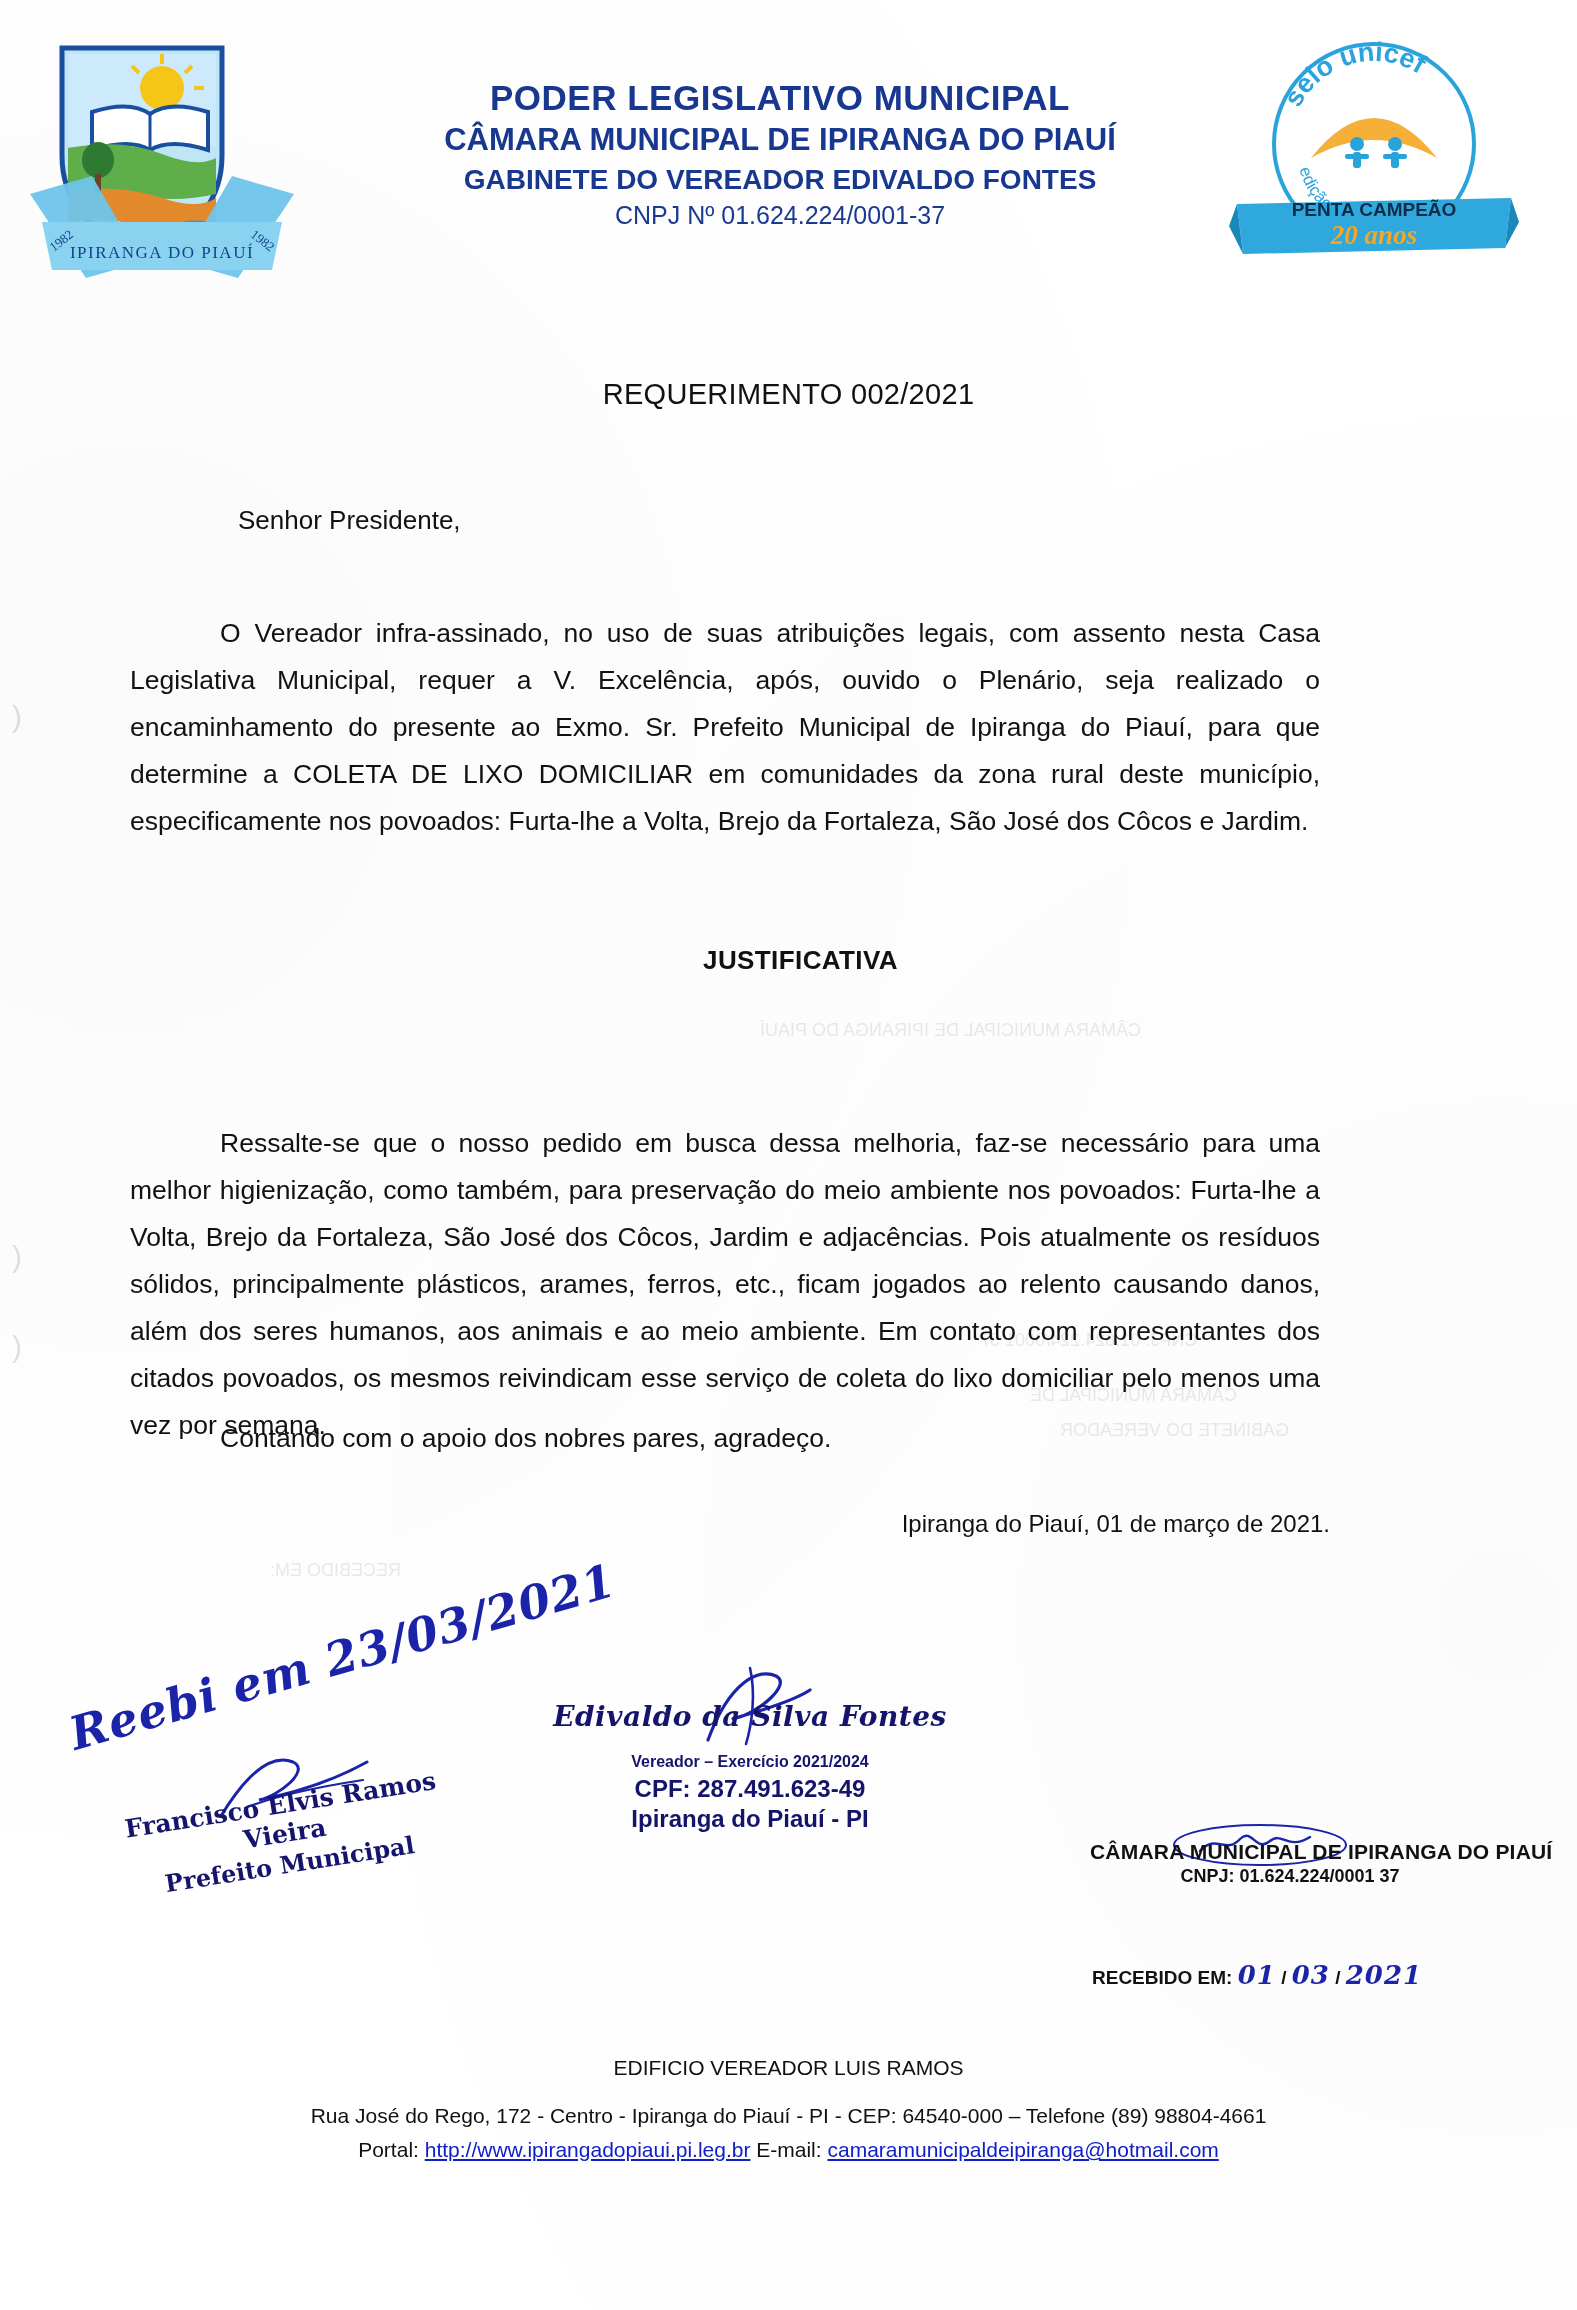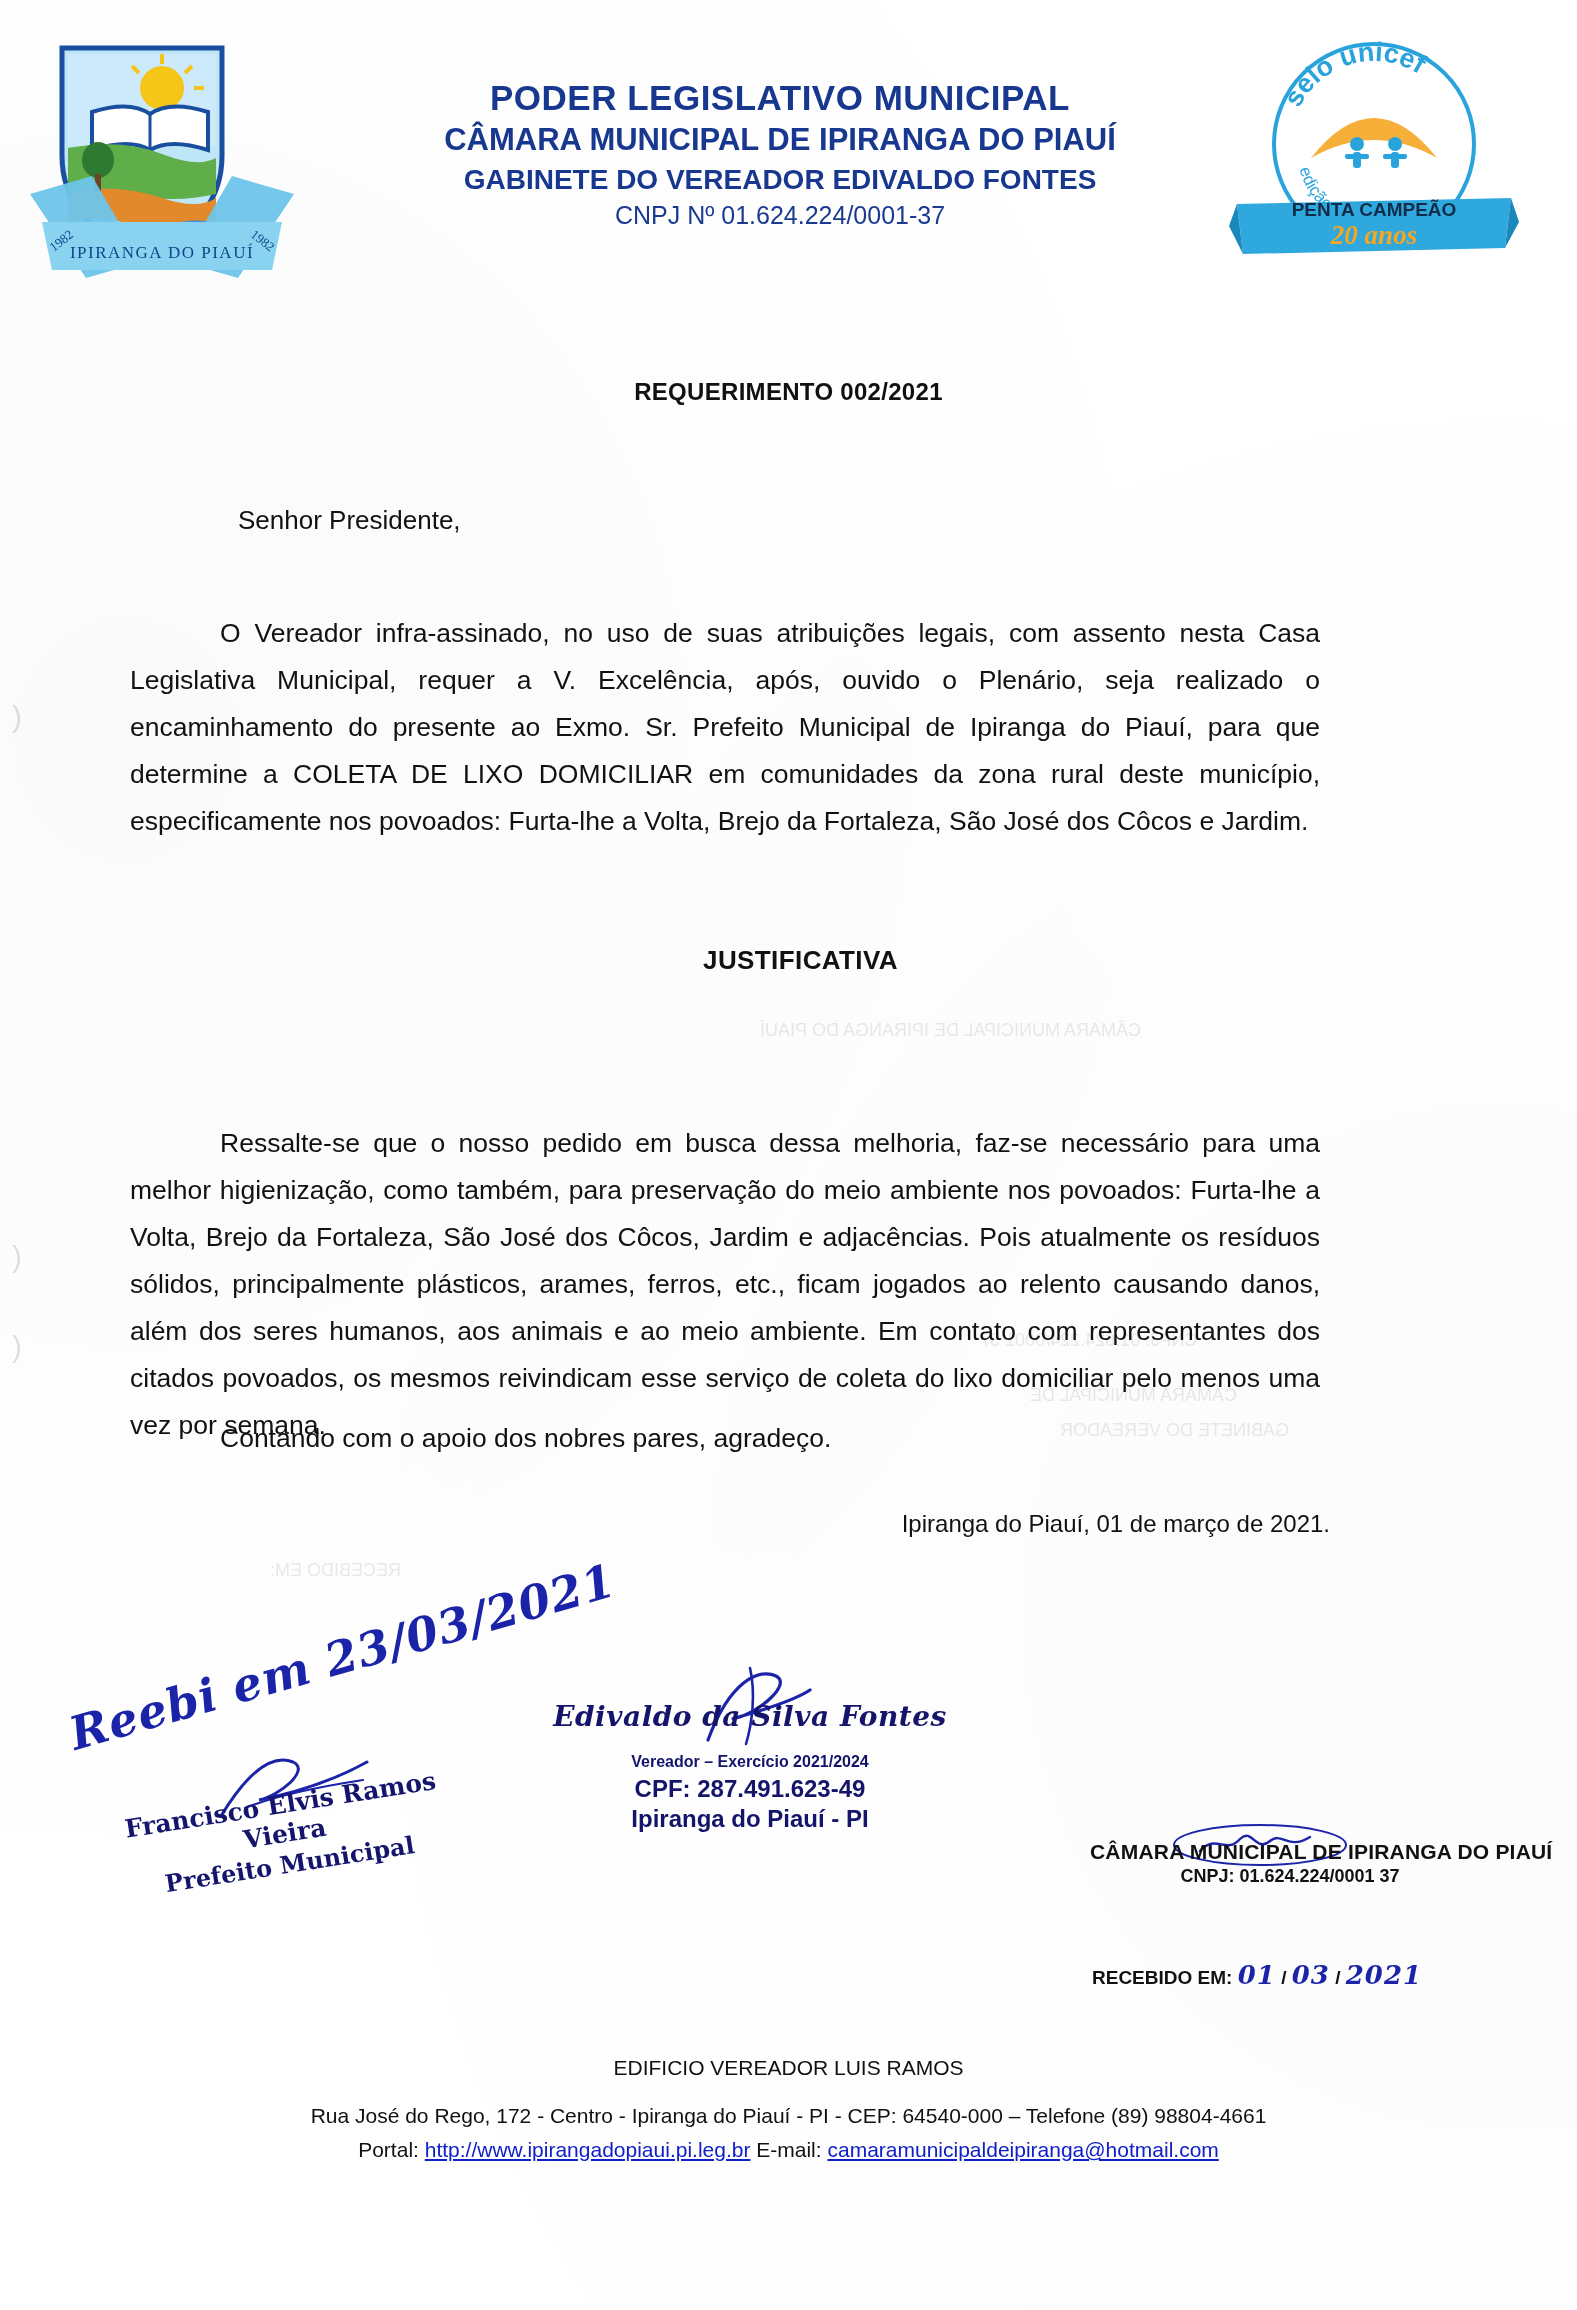--- a/index.html
+++ b/index.html
@@ -84,22 +84,22 @@
     height: 270px;
   }
 
   
   .doc-title {
     position: absolute;
     top: 378px;
     left: 0;
     width: 100%;
     text-align: center;
-    font-size: 24px;
-    font-weight: bold;
+    font-size: 29px;
+    font-weight: normal;
     letter-spacing: 0.3px;
   }
 
   .salutation {
     position: absolute;
     top: 505px;
     left: 238px;
     font-size: 26px;
   }
 

